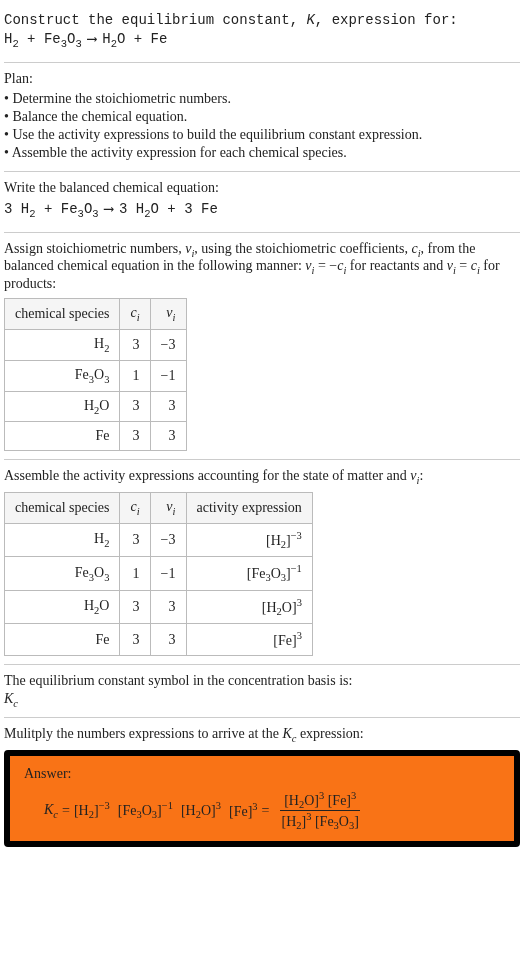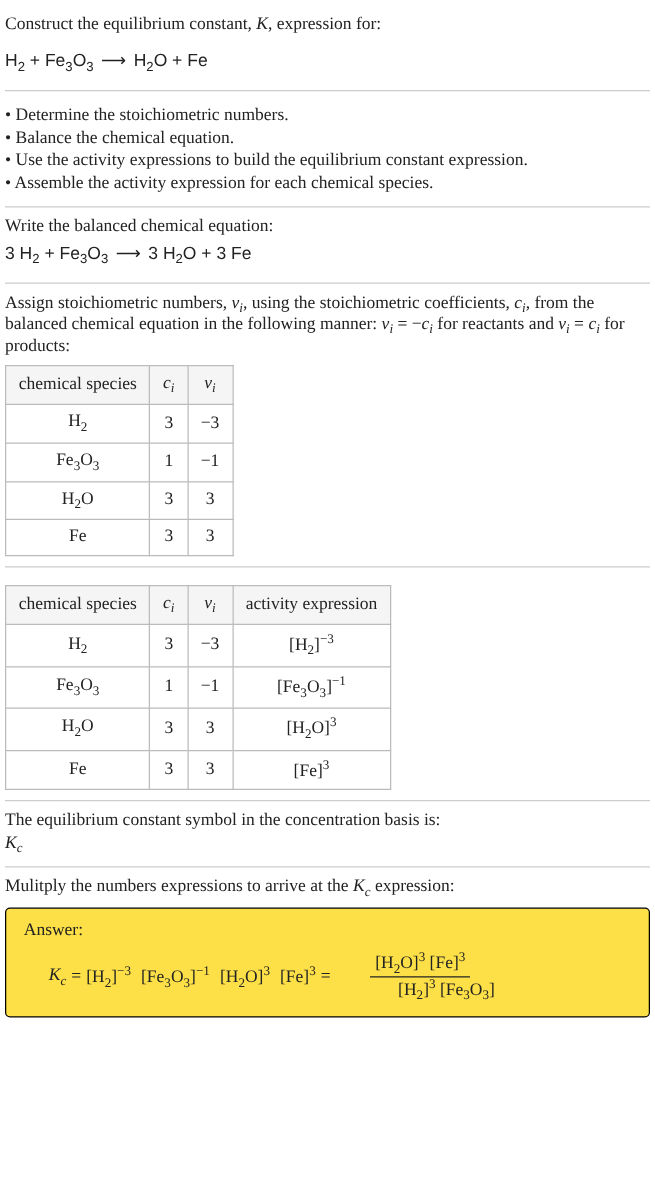--- a/index.html
+++ b/index.html
@@ -16,24 +16,25 @@
       padding: 4px;
     }
     .section {
       padding: 8px 0;
       border-bottom: 1px solid #ccc;
     }
     .section:last-child {
       border-bottom: none;
     }
     .main-title {
-      margin-bottom: 12px;
+      margin-bottom: 2px;
+      font-family: Liberation Mono, monospace;
     }
     .equation {
-      font-family: Liberation Sans, sans-serif;
+      font-family: Liberation Mono, monospace;
       margin-bottom: 4px;
     }
     .sub {
       vertical-align: sub;
       font-size: 0.75em;
     }
     .sup {
       vertical-align: super;
       font-size: 0.75em;
     }
@@ -50,33 +51,33 @@
     .plan-item {
       margin-bottom: 2px;
     }
     table {
       border-collapse: collapse;
       margin-top: 6px;
     }
     th, td {
       border: 1px solid #bbb;
       padding: 6px 10px;
-      text-align: center;
+      text-align: right;
       font-weight: normal;
       font-family: Georgia, serif;
     }
     th {
       background: #f5f5f5;
     }
     td.center, th.center {
-      text-align: center;
+      text-align: right;
     }
     .answer-box {
-      background: #fde047;
-      border: 1px solid #000000;
+      background: #f97316;
+      border: 6px solid #000000;
       border-radius: 4px;
       padding: 10px 14px;
       margin-top: 6px;
     }
     .answer-label {
       margin-bottom: 8px;
     }
     .kc-eq {
       display: flex;
       align-items: center;
@@ -90,40 +91,40 @@
       vertical-align: middle;
       margin: 0 4px;
     }
     .frac .num {
       border-bottom: 1px solid #222;
       padding: 0 4px;
       font-family: Liberation Serif, serif;
     }
     .frac .den {
       padding: 0 4px;
-      margin-left: 42px;
     }
     .symbol-line {
       margin-top: 2px;
       font-style: italic;
     }
   </style>
 </head>
 <body>
 
 <div class="section">
   <div class="main-title">
     <span>Construct the equilibrium constant, </span><span class="italic">K</span><span>, expression for:</span>
   </div>
   <div class="equation">
     <span>H</span><span class="sub">2</span><span> + </span><span>Fe</span><span class="sub">3</span><span>O</span><span class="sub">3</span><span class="arrow">⟶</span><span>H</span><span class="sub">2</span><span>O</span><span> + </span><span>Fe</span>
   </div>
 </div>
 
 <div class="section">
+  <div>Plan:</div>
   <div class="plan-list">
     <div class="plan-item">• Determine the stoichiometric numbers.</div>
     <div class="plan-item">• Balance the chemical equation.</div>
     <div class="plan-item">• Use the activity expressions to build the equilibrium constant expression.</div>
     <div class="plan-item">• Assemble the activity expression for each chemical species.</div>
   </div>
 </div>
 
 <div class="section">
   <div>Write the balanced chemical equation:</div>
@@ -161,20 +162,23 @@
     <tr>
       <td>Fe</td>
       <td class="center">3</td>
       <td class="center">3</td>
     </tr>
   </tbody>
     </table>
 </div>
 
 <div class="section">
+  <div>
+    <span>Assemble the activity expressions accounting for the state of matter and </span><span class="italic">ν</span><span class="sub italic">i</span><span>:</span>
+  </div>
   <table>
     <tbody>
         <tr>
       <th>chemical species</th>
       <th class="center"><span class="italic">c</span><span class="sub italic">i</span></th>
       <th class="center"><span class="italic">ν</span><span class="sub italic">i</span></th>
       <th>activity expression</th>
     </tr>
     <tr>
       <td><span>H</span><span class="sub">2</span></td>

